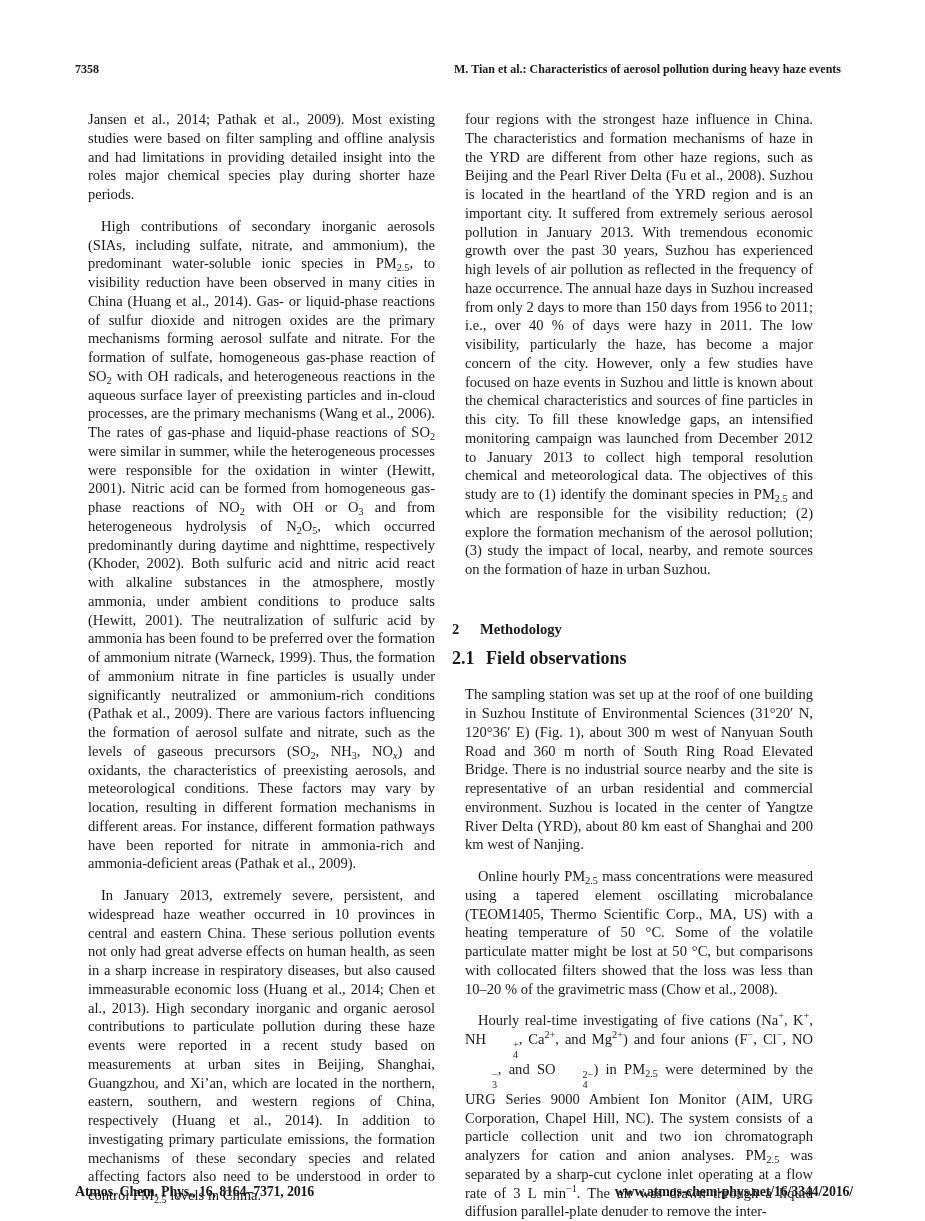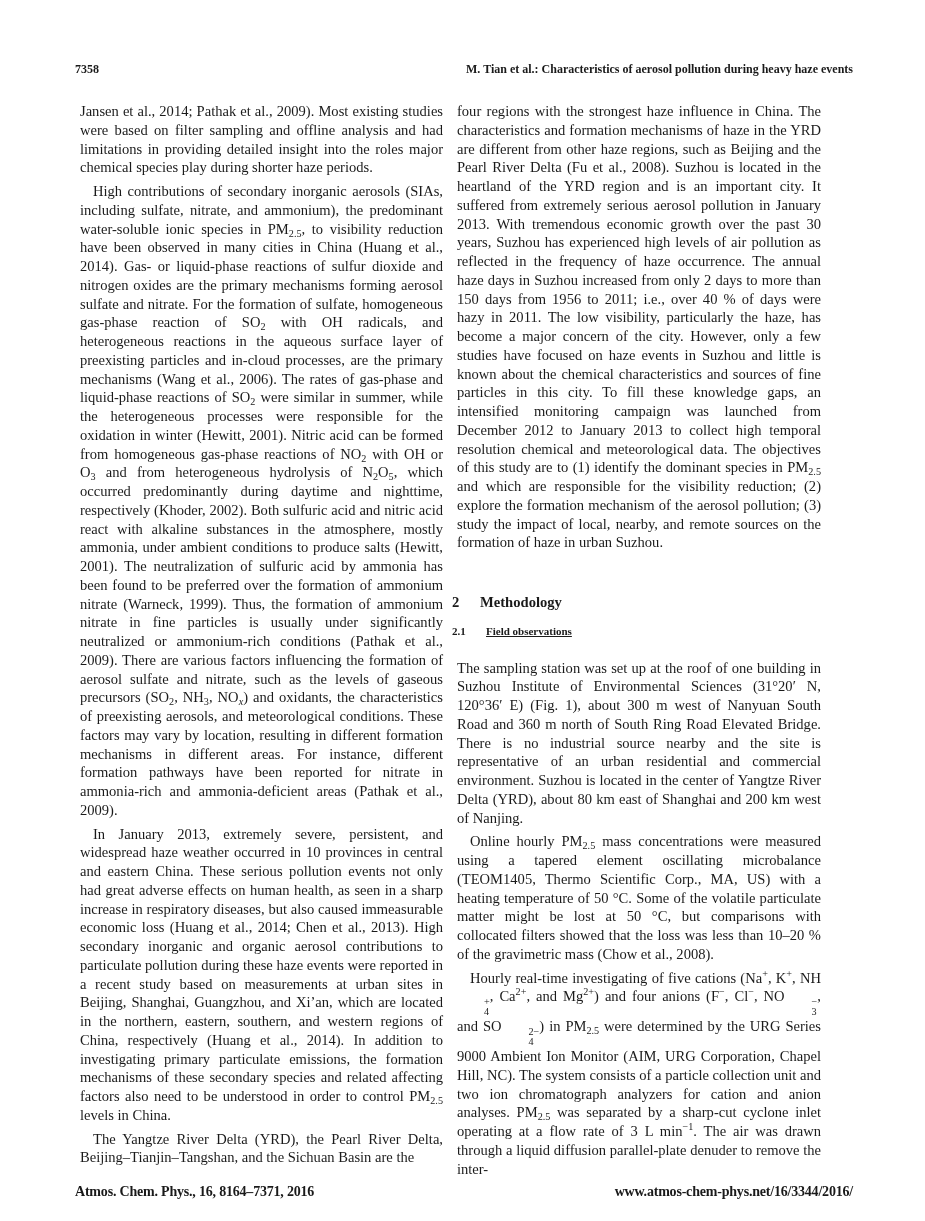--- a/index.html
+++ b/index.html
@@ -1,25 +1,25 @@
 <!DOCTYPE html>
 <html><head>
 <meta charset="utf-8">
 <style>
   html, body { margin:0; padding:0; background:#ffffff; }
   body { width:925px; height:1221px; position:relative; overflow:hidden;
          font-family:"Liberation Serif", "DejaVu Serif", serif; color:#1a1a1a; }
   .hdr { position:absolute; top:60px; font-weight:bold; font-size:12px; line-height:18px; }
   .hdr-left { left:75px; }
-  .hdr-right { right:72px; }
+  .hdr-right { right:84px; }
   .col { position:absolute; top:97px; width:373px; font-size:14.55px; line-height:18.75px;
          text-align:justify; hyphens:manual; }
   .col-left { left:75px; }
   .col-right { left:452px; width:374px; }
-  .col p { margin:5px; text-indent:13px; }
+  .col p { margin:13px; text-indent:13px; }
   .col p.noindent { text-indent:0; }
   .col p.first { text-indent:0; }
   .sec { font-weight:bold; margin:0; text-indent:0 !important; }
   .sec .num { display:inline-block; width:28px; }
   .sub .num { display:inline-block; width:34px; }
   .sec-h1 { margin-top:41px; margin-bottom:10px; }
   .sec-h2 { margin-bottom:18px; }
   sub, sup { font-size:70%; line-height:0; }
   sub { vertical-align:-0.28em; }
   sup { vertical-align:0.55em; }
@@ -39,21 +39,21 @@
   <p class="first">Jansen et al., 2014; Pathak et al., 2009). Most existing studies were based on filter sampling and offline analysis and had limitations in providing detailed insight into the roles major chemical species play during shorter haze periods.</p>
   <p><span>High contributions of secondary inorganic aerosols (SIAs, including sulfate, nitrate, and ammonium), the predominant water-soluble ionic species in PM</span><sub>2.5</sub><span>, to visibility reduction have been observed in many cities in China (Huang et al., 2014). Gas- or liquid-phase reactions of sulfur dioxide and nitrogen oxides are the primary mechanisms forming aerosol sulfate and nitrate. For the formation of sulfate, homogeneous gas-phase reaction of SO</span><sub>2</sub><span> with OH radicals, and heterogeneous reactions in the aqueous surface layer of preexisting particles and in-cloud processes, are the primary mechanisms (Wang et al., 2006). The rates of gas-phase and liquid-phase reactions of SO</span><sub>2</sub><span> were similar in summer, while the heterogeneous processes were responsible for the oxidation in winter (Hewitt, 2001). Nitric acid can be formed from homogeneous gas-phase reactions of NO</span><sub>2</sub><span> with OH or O</span><sub>3</sub><span> and from heterogeneous hydrolysis of N</span><sub>2</sub><span>O</span><sub>5</sub><span>, which occurred predominantly during daytime and nighttime, respectively (Khoder, 2002). Both sulfuric acid and nitric acid react with alkaline substances in the atmosphere, mostly ammonia, under ambient conditions to produce salts (Hewitt, 2001). The neutralization of sulfuric acid by ammonia has been found to be preferred over the formation of ammonium nitrate (Warneck, 1999). Thus, the formation of ammonium nitrate in fine particles is usually under significantly neutralized or ammonium-rich conditions (Pathak et al., 2009). There are various factors influencing the formation of aerosol sulfate and nitrate, such as the levels of gaseous precursors (SO</span><sub>2</sub><span>, NH</span><sub>3</sub><span>, NO</span><sub style="font-style:italic">x</sub><span>) and oxidants, the characteristics of preexisting aerosols, and meteorological conditions. These factors may vary by location, resulting in different formation mechanisms in different areas. For instance, different formation pathways have been reported for nitrate in ammonia-rich and ammonia-deficient areas (Pathak et al., 2009).</span></p>
   <p><span>In January 2013, extremely severe, persistent, and widespread haze weather occurred in 10 provinces in central and eastern China. These serious pollution events not only had great adverse effects on human health, as seen in a sharp increase in respiratory diseases, but also caused immeasurable economic loss (Huang et al., 2014; Chen et al., 2013). High secondary inorganic and organic aerosol contributions to particulate pollution during these haze events were reported in a recent study based on measurements at urban sites in Beijing, Shanghai, Guangzhou, and Xi’an, which are located in the northern, eastern, southern, and western regions of China, respectively (Huang et al., 2014). In addition to investigating primary particulate emissions, the formation mechanisms of these secondary species and related affecting factors also need to be understood in order to control PM</span><sub>2.5</sub><span> levels in China.</span></p>
   <p>The Yangtze River Delta (YRD), the Pearl River Delta, Beijing–Tianjin–Tangshan, and the Sichuan Basin are the</p>
 </div>
 
 <div class="col col-right">
   <p class="noindent"><span>four regions with the strongest haze influence in China. The characteristics and formation mechanisms of haze in the YRD are different from other haze regions, such as Beijing and the Pearl River Delta (Fu et al., 2008). Suzhou is located in the heartland of the YRD region and is an important city. It suffered from extremely serious aerosol pollution in January 2013. With tremendous economic growth over the past 30 years, Suzhou has experienced high levels of air pollution as reflected in the frequency of haze occurrence. The annual haze days in Suzhou increased from only 2 days to more than 150 days from 1956 to 2011; i.e., over 40 % of days were hazy in 2011. The low visibility, particularly the haze, has become a major concern of the city. However, only a few studies have focused on haze events in Suzhou and little is known about the chemical characteristics and sources of fine particles in this city. To fill these knowledge gaps, an intensified monitoring campaign was launched from December 2012 to January 2013 to collect high temporal resolution chemical and meteorological data. The objectives of this study are to (1) identify the dominant species in PM</span><sub>2.5</sub><span> and which are responsible for the visibility reduction; (2) explore the formation mechanism of the aerosol pollution; (3) study the impact of local, nearby, and remote sources on the formation of haze in urban Suzhou.</span></p>
 
   <h2 class="sec sec-h1" style="font-size:14.6px;"><span class="num">2</span><span>Methodology</span></h2>
-  <h3 class="sec sub sec-h2" style="font-size:11px;text-decoration:underline;"><span class="num">2.1</span><span>Field observations</span></h3>
+  <h3 class="sec sub sec-h2" style="font-size:18px;"><span class="num">2.1</span><span>Field observations</span></h3>
 
   <p class="noindent">The sampling station was set up at the roof of one building in Suzhou Institute of Environmental Sciences (31°20′ N, 120°36′ E) (Fig. 1), about 300 m west of Nanyuan South Road and 360 m north of South Ring Road Elevated Bridge. There is no industrial source nearby and the site is representative of an urban residential and commercial environment. Suzhou is located in the center of Yangtze River Delta (YRD), about 80 km east of Shanghai and 200 km west of Nanjing.</p>
   <p><span>Online hourly PM</span><sub>2.5</sub><span> mass concentrations were measured using a tapered element oscillating microbalance (TEOM1405, Thermo Scientific Corp., MA, US) with a heating temperature of 50 °C. Some of the volatile particulate matter might be lost at 50 °C, but comparisons with collocated filters showed that the loss was less than 10–20 % of the gravimetric mass (Chow et al., 2008).</span></p>
   <p><span>Hourly real-time investigating of five cations (Na</span><sup>+</sup><span>, K</span><sup>+</sup><span>, NH</span><span class="ion"><span class="ss">
           <span>+</span>
           <span>4</span>
         </span></span><span>, Ca</span><sup>2+</sup><span>, and Mg</span><sup>2+</sup><span>) and four anions (F</span><sup>−</sup><span>, Cl</span><sup>−</sup><span>, NO</span><span class="ion"><span class="ss">
           <span>−</span>
           <span>3</span>
         </span></span><span>, and SO</span><span class="ion"><span class="ss">

